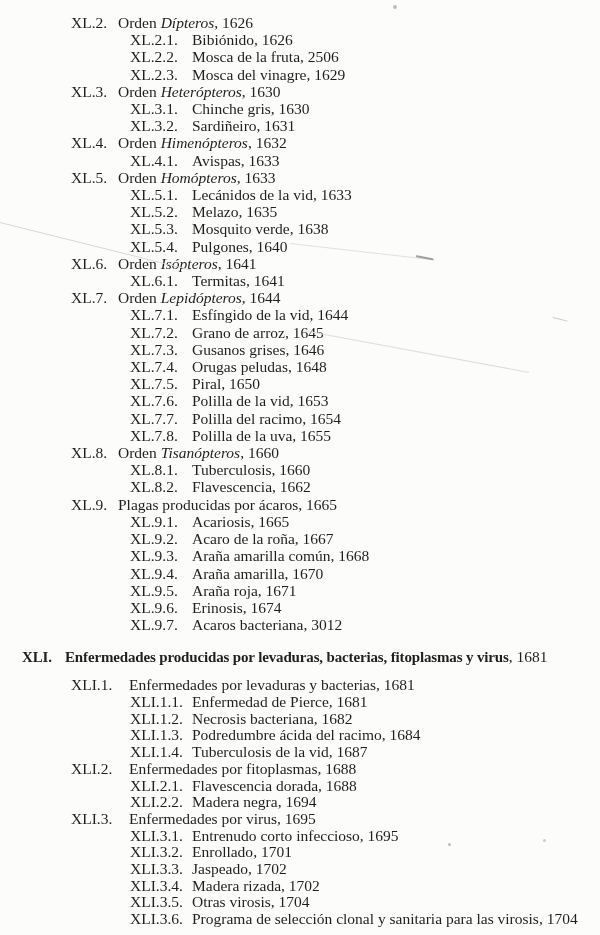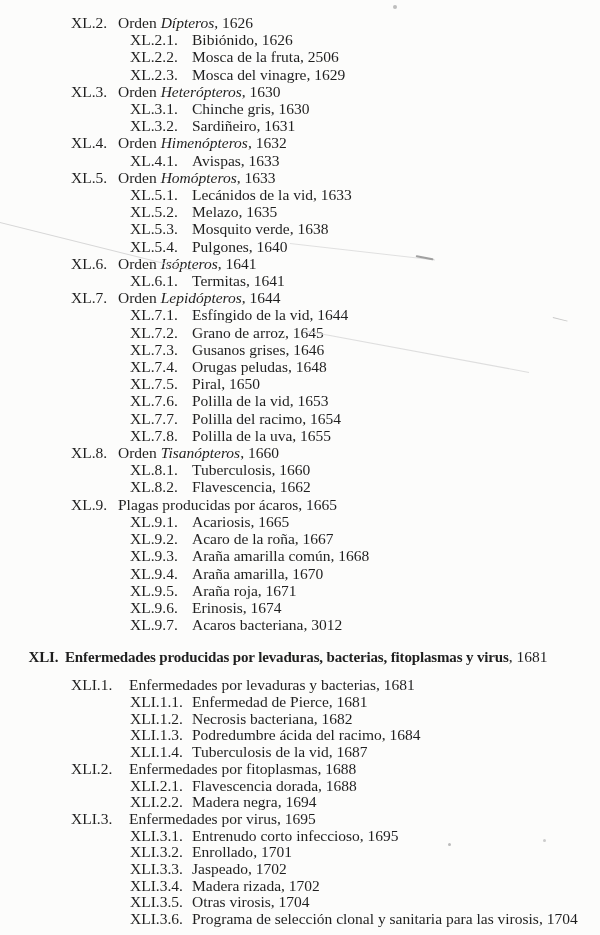--- a/index.html
+++ b/index.html
@@ -41,21 +41,21 @@
 
   .heading-row {
     padding-left: 22px;
     font-weight: bold;
     font-size: 15px;
     letter-spacing: -0.15px;
     line-height: 18px !important;
     margin-top: 15px;
     margin-bottom: 11px;
   }
-  .heading-row .num { min-width: 43px; text-align: center; }
+  .heading-row .num { min-width: 43px; }
   .heading-row .page { font-weight: normal; font-size: 15.5px; letter-spacing: 0; }
 
   i { font-style: italic; }
 
   
   .artifact {
     position: absolute;
     pointer-events: none;
   }
   .crease {

